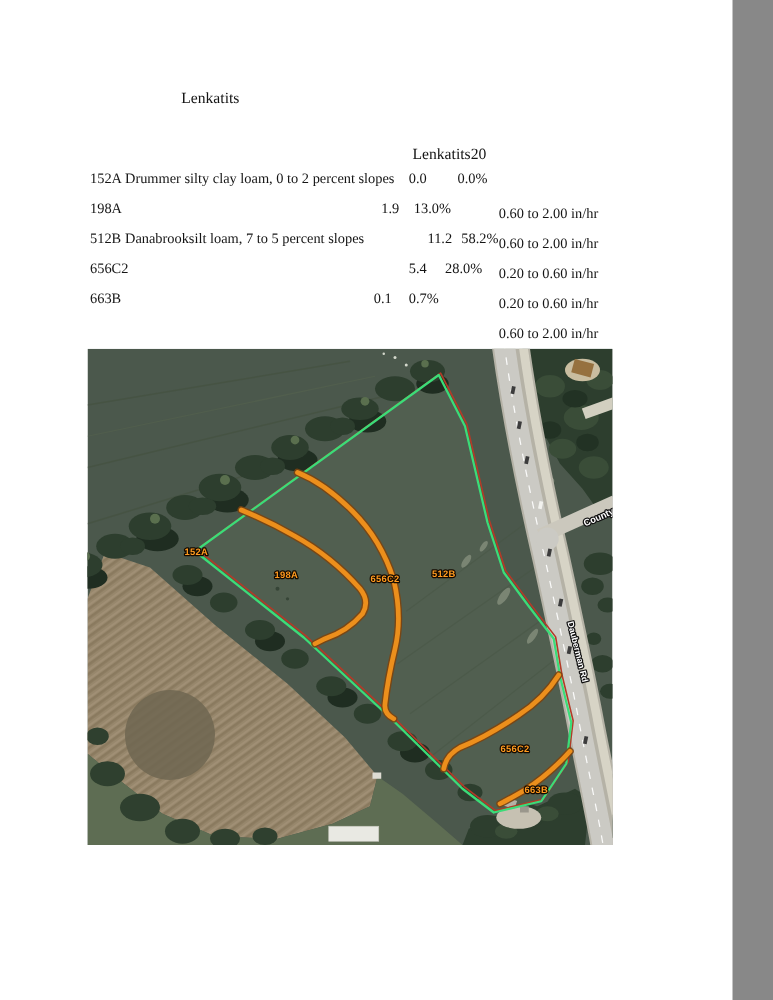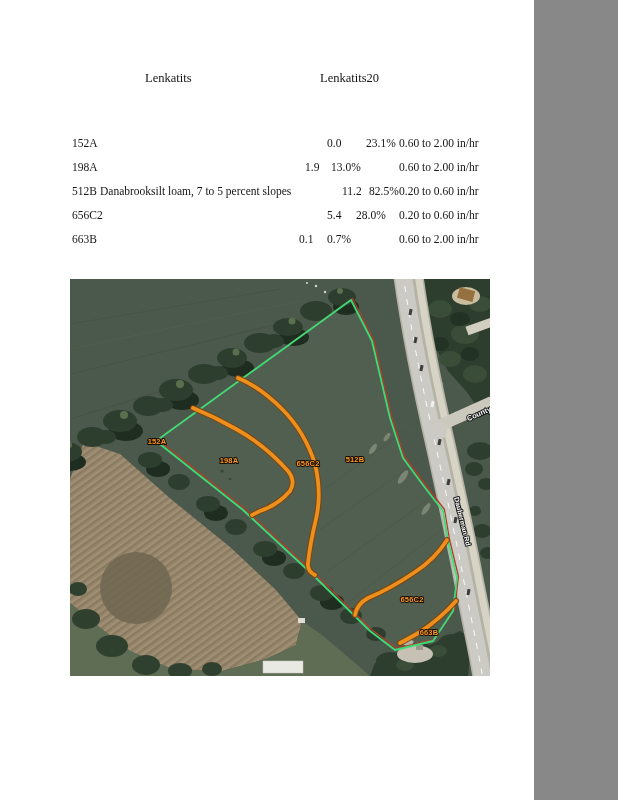--- a/index.html
+++ b/index.html
@@ -1,25 +1,25 @@
 <!DOCTYPE html>
 <html><head>
 <meta charset="utf-8">
 <style>
   html,body{margin:0;padding:0;background:#888;}
-  #page{position:relative;width:534px;height:800px;background:#ffffff;overflow:hidden;
+  #page{position:relative;width:586px;height:800px;background:#ffffff;overflow:hidden;
         font-family:"Liberation Serif", serif;color:#141414;}
   .title{position:absolute;top:71px;font-size:12.5px;white-space:pre;}
   #title1{left:145px;}
-  #title2{left:320px;}
+  #title2{left:330px;margin-top:45px;}
   .trow{position:absolute;left:0;width:618px;height:16px;font-size:11.5px;}
   .trow span{position:absolute;top:0;white-space:pre;}
   .col-code{left:72px;}
   .col-desc{left:100px;}
-  .col-rate{left:399px;}
+  .col-rate{left:399px;margin-top:28px;}
   .r1{top:137px}.r2{top:161px}.r3{top:185px}.r4{top:209px}.r5{top:233px}
   .r1 .col-acres{left:327px}.r1 .col-pct{left:366px}
   .r2 .col-acres{left:305px}.r2 .col-pct{left:331px}
   .r3 .col-acres{left:342px}.r3 .col-pct{left:369px}
   .r4 .col-acres{left:327px}.r4 .col-pct{left:356px}
   .r5 .col-acres{left:299px}.r5 .col-pct{left:327px}
   #map{position:absolute;left:70px;top:279px;width:420px;height:397px;}
   .maplabel{font-family:"Liberation Sans",sans-serif;font-weight:bold;font-size:7.5px;
             letter-spacing:.2px;}
   .roadlabel{font-family:"Liberation Sans",sans-serif;font-weight:bold;fill:#ffffff;}
@@ -27,35 +27,36 @@
 </head>
 <body>
 
 <div id="page">
 
   <div id="title1" class="title">Lenkatits</div>
   <div id="title2" class="title">Lenkatits20</div>
 
   <div class="trow r1">
     <span class="col-code">152A</span>
+    <span class="col-desc">Drummer silty clay loam, 0 to 2 percent slopes</span>
     <span class="col-acres">0.0</span>
-    <span class="col-pct">23.1%</span>
+    <span class="col-pct">0.0%</span>
     <span class="col-rate">0.60 to 2.00 in/hr</span>
   </div>
   <div class="trow r2">
     <span class="col-code">198A</span>
     <span class="col-acres">1.9</span>
     <span class="col-pct">13.0%</span>
     <span class="col-rate">0.60 to 2.00 in/hr</span>
   </div>
   <div class="trow r3">
     <span class="col-code">512B</span>
     <span class="col-desc">Danabrooksilt loam, 7 to 5 percent slopes</span>
     <span class="col-acres">11.2</span>
-    <span class="col-pct">82.5%</span>
+    <span class="col-pct">58.2%</span>
     <span class="col-rate">0.20 to 0.60 in/hr</span>
   </div>
   <div class="trow r4">
     <span class="col-code">656C2</span>
     <span class="col-acres">5.4</span>
     <span class="col-pct">28.0%</span>
     <span class="col-rate">0.20 to 0.60 in/hr</span>
   </div>
   <div class="trow r5">
     <span class="col-code">663B</span>

